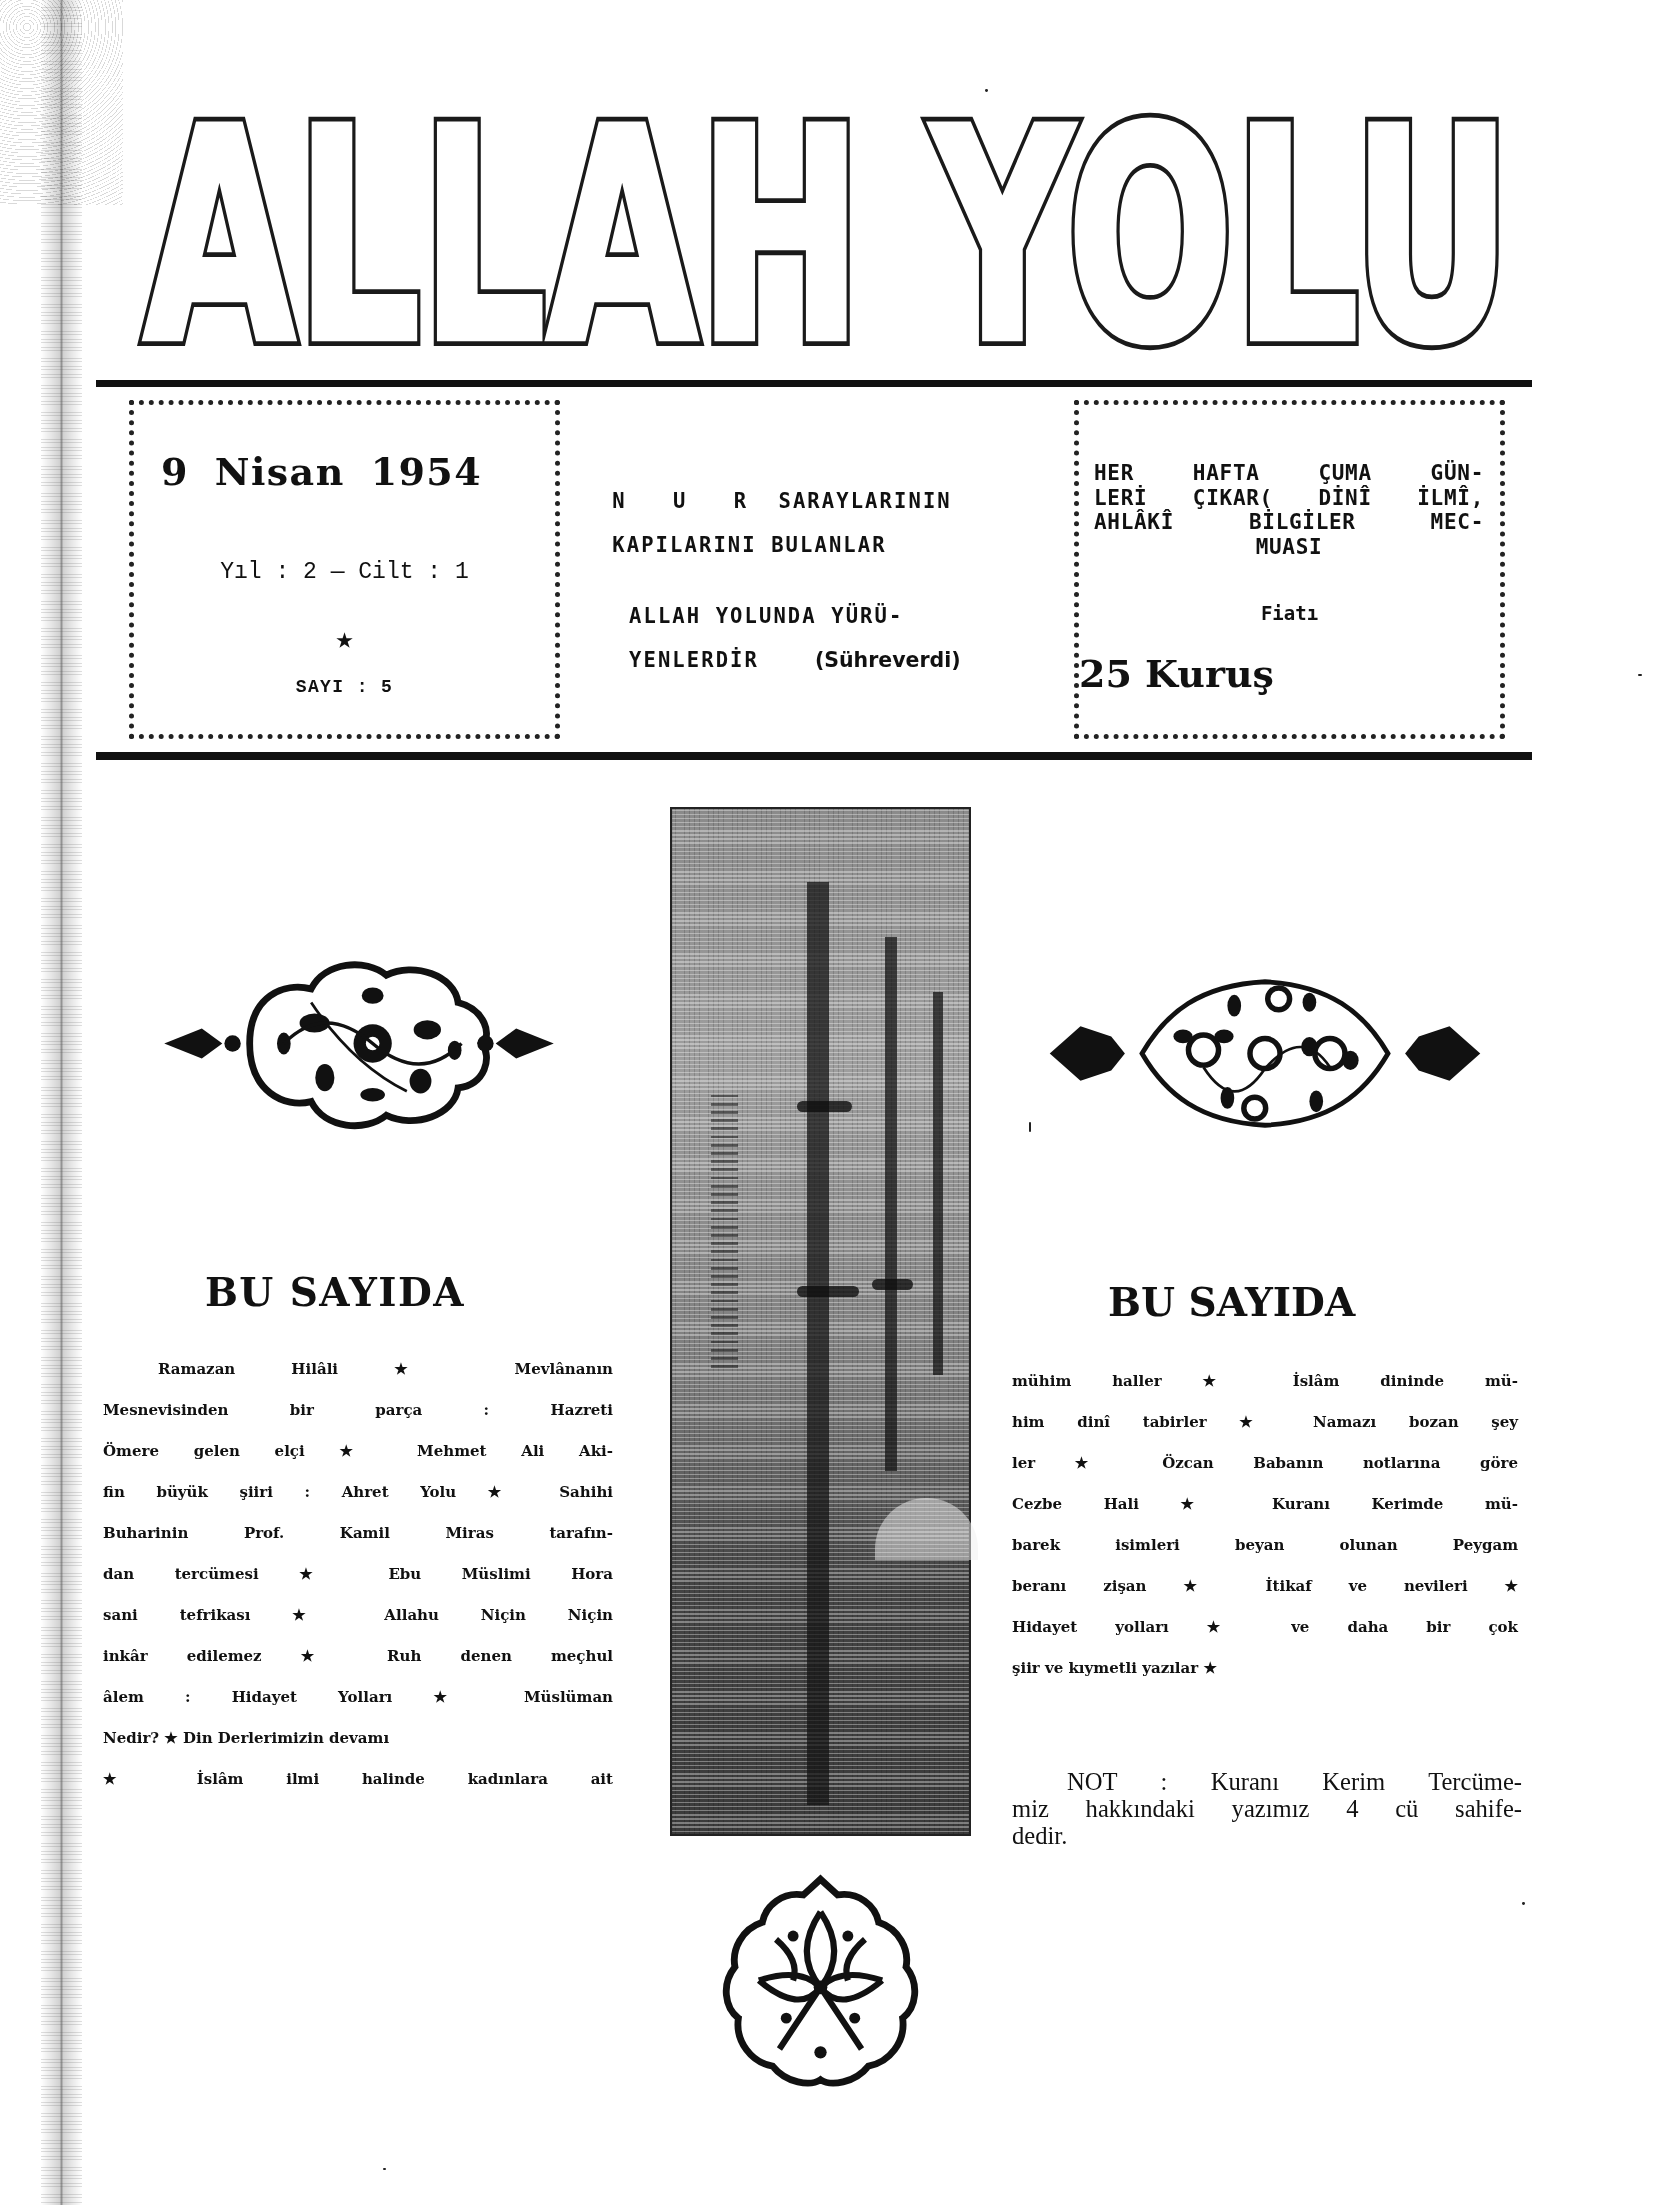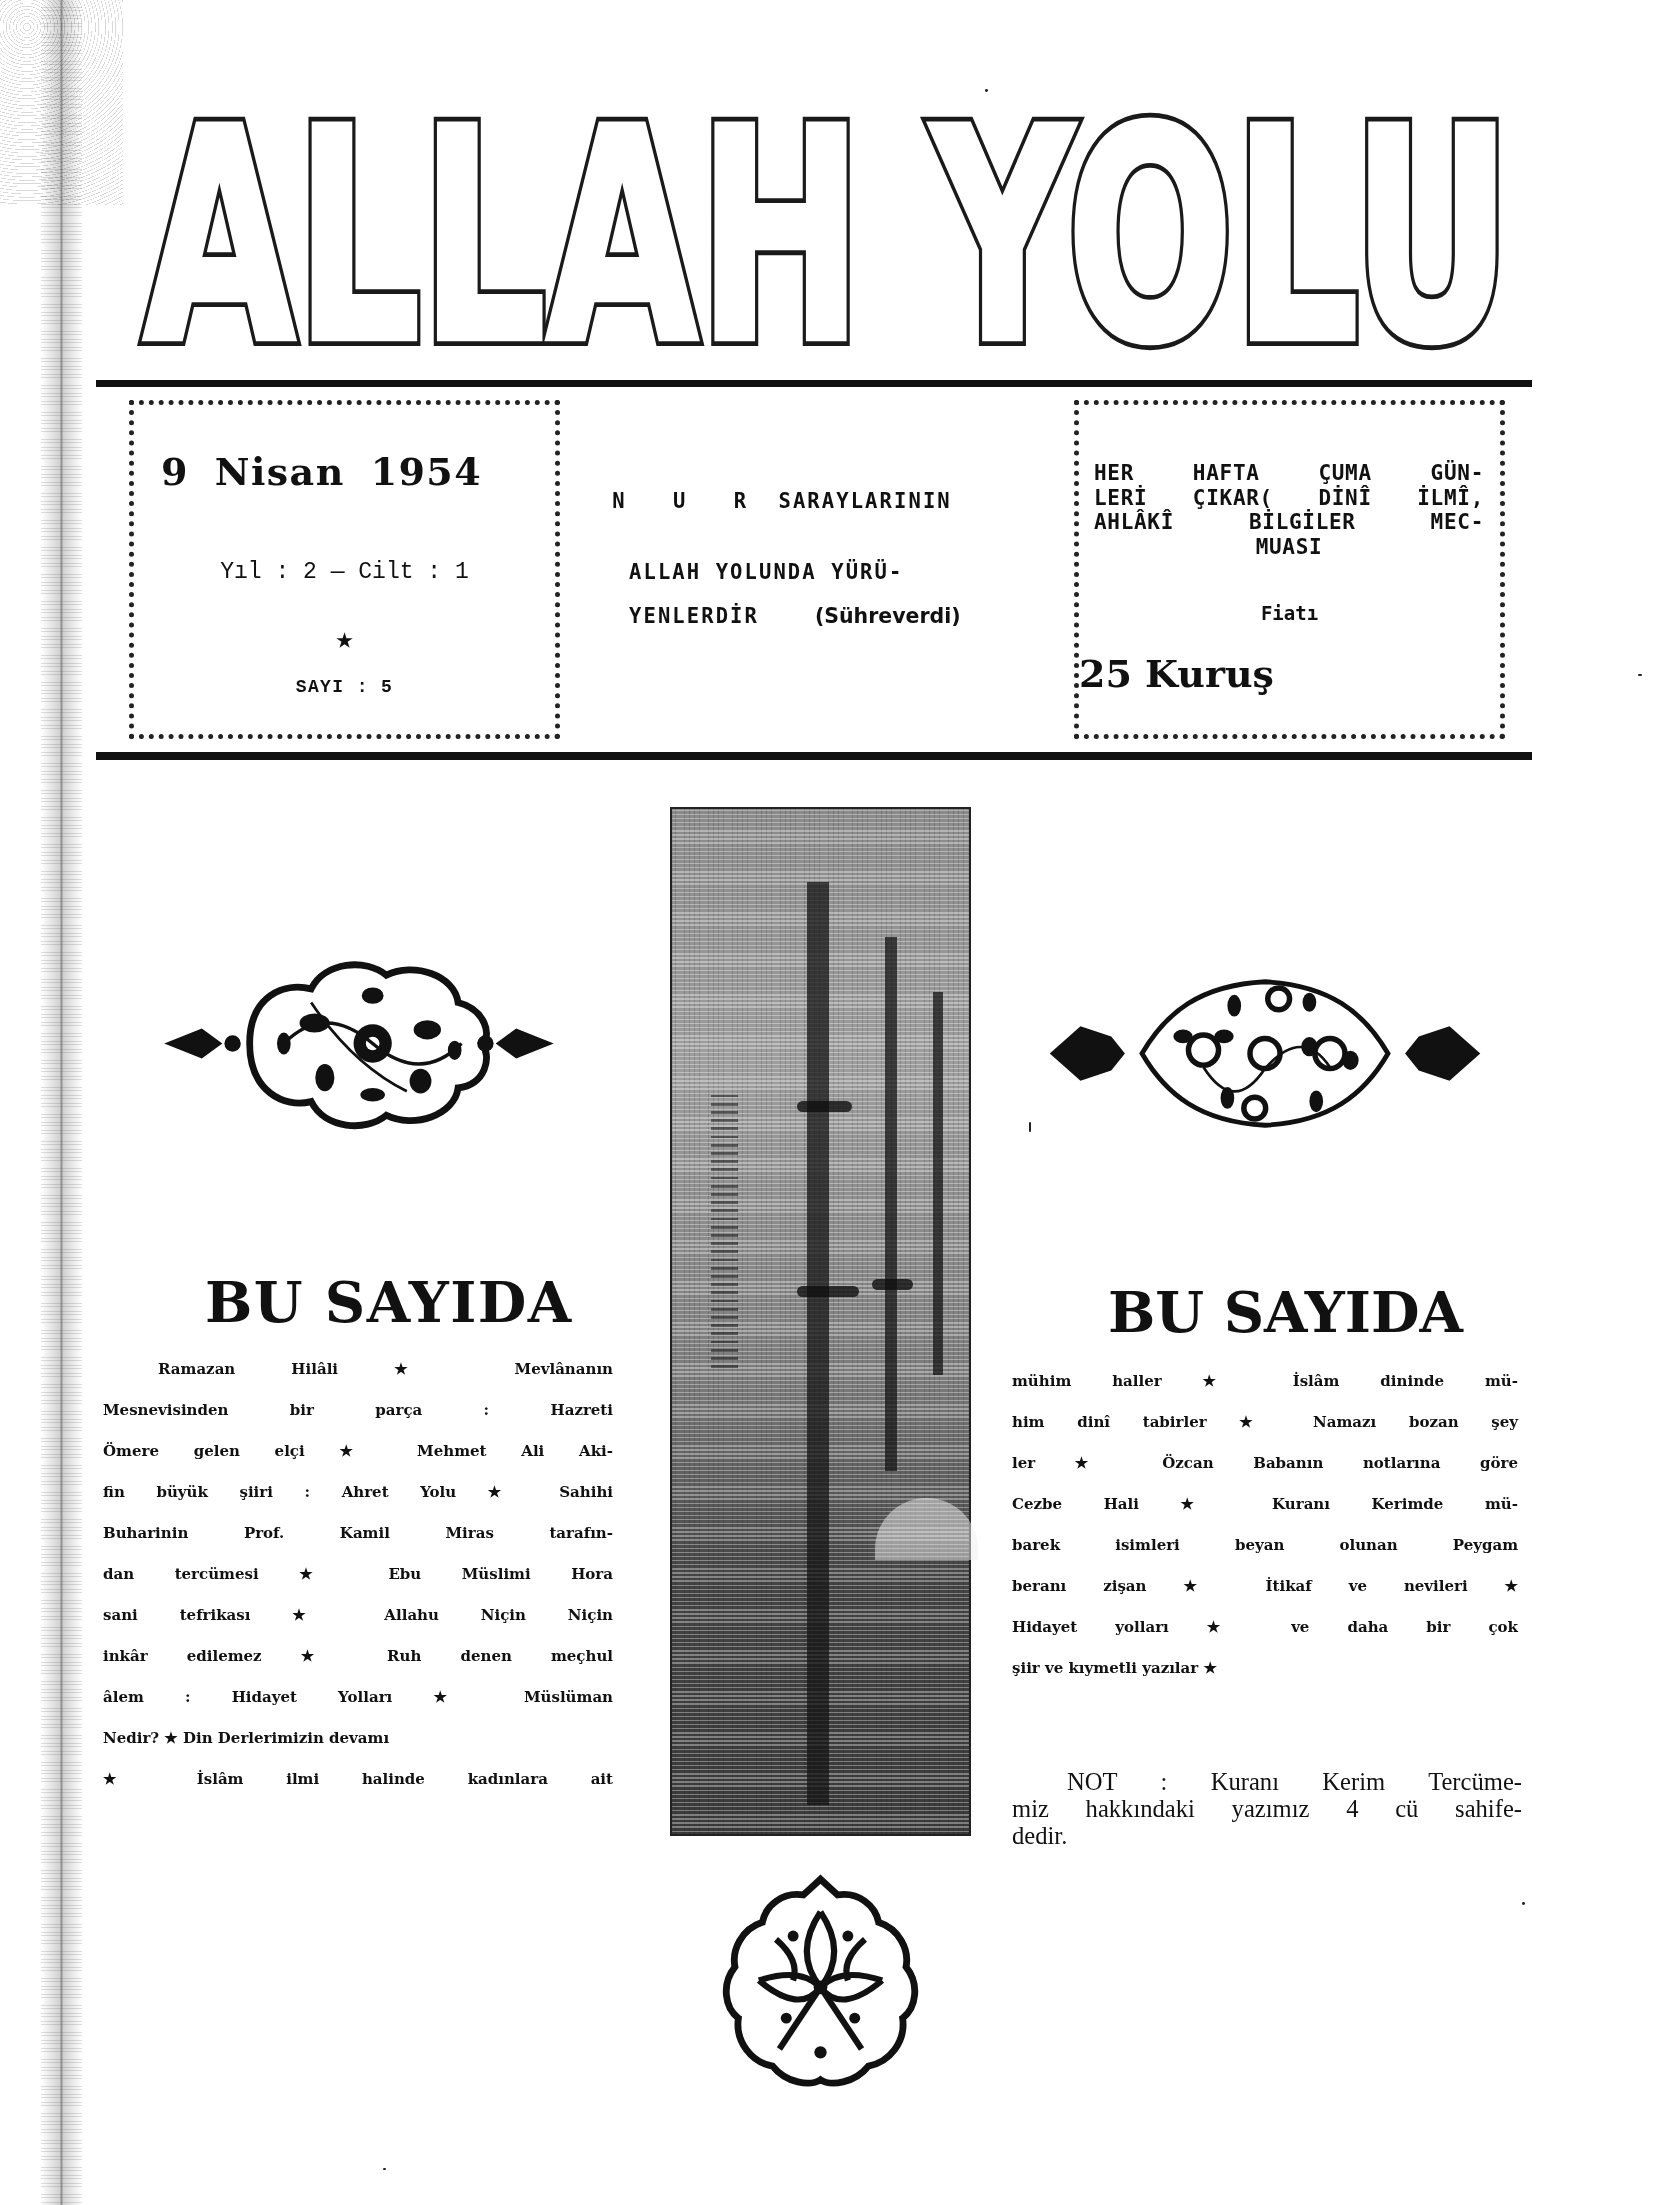--- a/index.html
+++ b/index.html
@@ -105,21 +105,21 @@
   .photo .b3 { left: 202px; top: 472px; width: 41px; }
   .photo .dome { position: absolute; left: 205px; top: 691px; width: 103px; height: 62px; background: rgba(240,240,240,0.5); border-radius: 51px 51px 0 0; }
   .photo .inscription {
     position: absolute; left: 41px; top: 287px; width: 27px; height: 274px;
     background: repeating-linear-gradient(0deg, rgba(0,0,0,0.45) 0 2.7px, rgba(0,0,0,0) 2.7px 8.2px);
   }
 
   
   .section-title {
     position: absolute; font-family: "DejaVu Serif", serif; font-weight: bold;
-    font-size: 56px; letter-spacing: 1.4px; white-space: nowrap;
+    font-size: 39px; letter-spacing: 1.4px; white-space: nowrap;
   }
   .st-left { left: 205px; top: 1269px; }
   .st-right { left: 1108px; top: 1279px; letter-spacing: 0px; }
 
   .contents {
     position: absolute; font-family: "DejaVu Serif", serif; font-weight: bold;
     font-size: 15px; line-height: 41px; text-align: justify; text-align-last: justify;
   }
   .contents .line { display: block; white-space: nowrap; }
   .contents .line.last { text-align-last: left; }
@@ -162,20 +162,21 @@
   <div class="meta-line yil">Yıl : 2 — Cilt : 1</div>
   <div class="meta-line star-mark">★</div>
   <div class="meta-line sayi">SAYI : 5</div>
 </div>
 
 <div class="center-block">
   <div class="motto m1">
     <span class="spaced">N U R</span>
     <span>SARAYLARININ</span>
   </div>
+  <div class="motto m1">KAPILARINI  BULANLAR</div>
   <div class="motto m2">ALLAH YOLUNDA  YÜRÜ-</div>
   <div class="motto m2" style="margin-top:0">
     <span>YENLERDİR</span>
     <span style="display:inline-block;width:27px"></span>
     <span style="font-family:'DejaVu Sans',sans-serif;letter-spacing:0">(Sühreverdi)</span>
   </div>
 </div>
 
 <div class="box box-right">
   <div class="pub-info">

